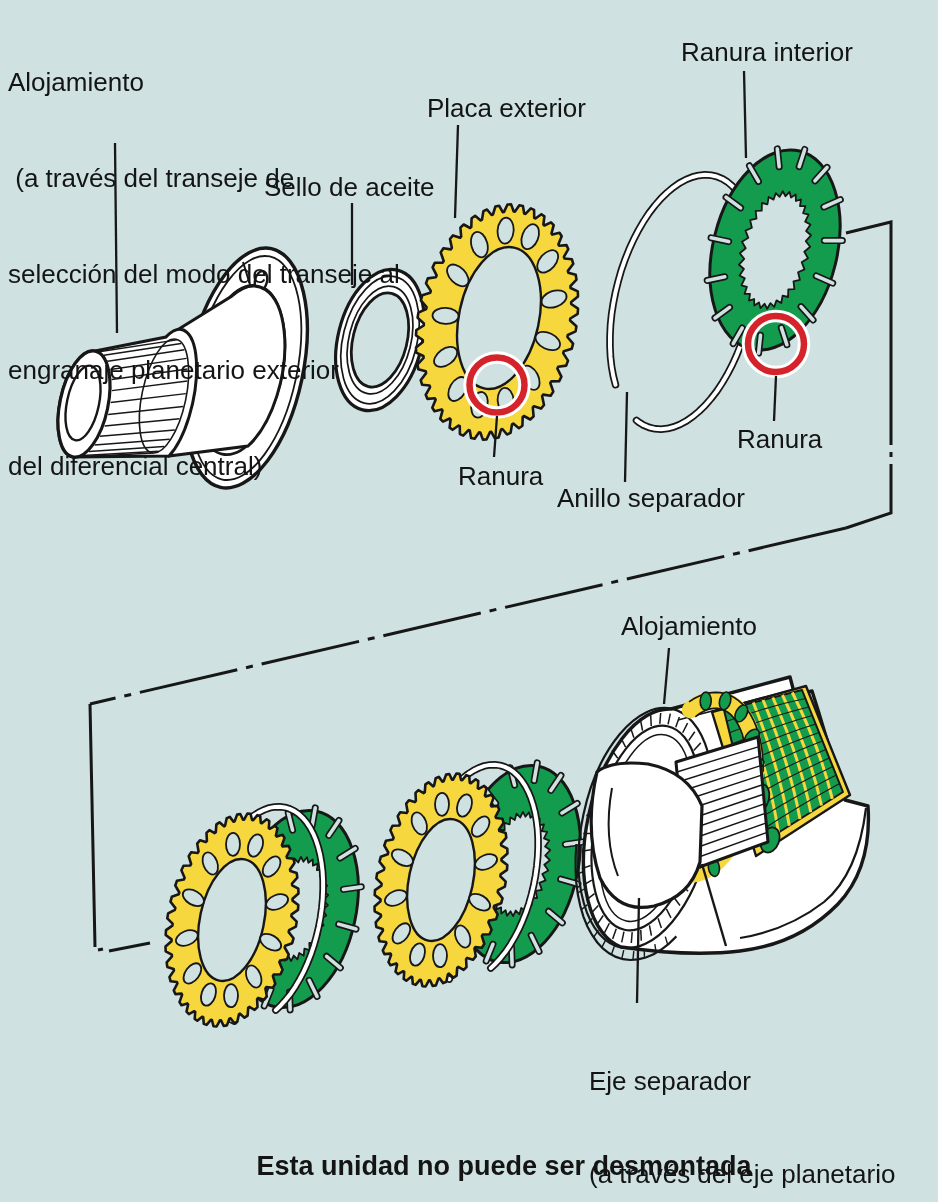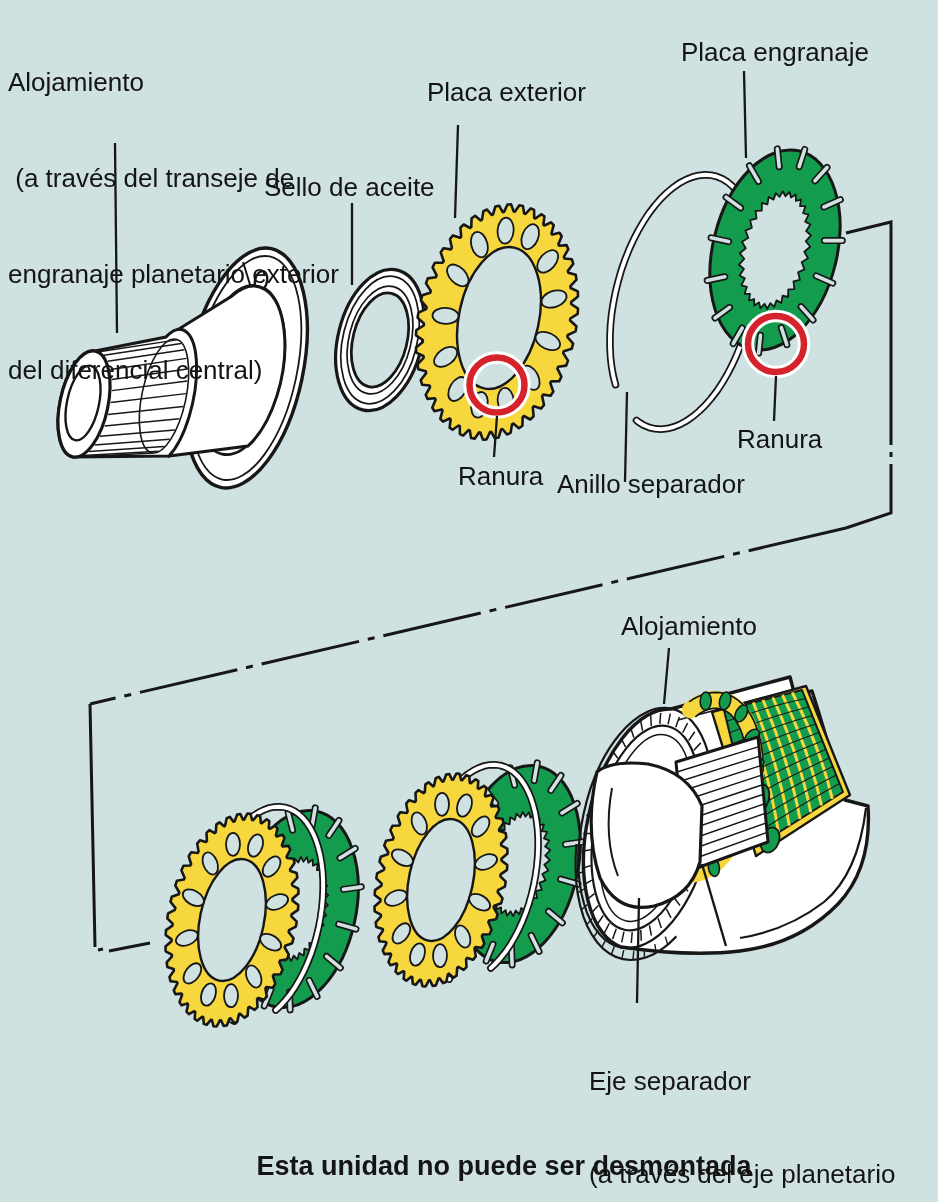--- a/index.html
+++ b/index.html
@@ -365,28 +365,29 @@
     <line x1="627" y1="392" x2="625" y2="482"></line>
     <line x1="776" y1="376" x2="774" y2="421"></line>
     <line x1="669" y1="648" x2="664" y2="704"></line>
     <line x1="639" y1="898" x2="637" y2="1003"></line>
   </g>
 </svg>
 
   <div class="lbl" style="left:8px;top:2px">
     <span class="ln">Alojamiento</span>
     <span class="ln"> (a través del transeje de</span>
+    <span class="ln">selección del modo del transeje al</span>
     <span class="ln">engranaje planetario exterior</span>
     <span class="ln">del diferencial central)</span>
   </div>
   <div class="lbl" style="left:264px;top:171px">Sello de aceite</div>
-  <div class="lbl" style="left:427px;top:76px">Placa exterior</div>
-  <div class="lbl" style="left:681px;top:36px">Placa engranaje</div>
+  <div class="lbl" style="left:427px;top:92px">Placa exterior</div>
+  <div class="lbl" style="left:681px;top:36px">Ranura interior</div>
   <div class="lbl" style="left:458px;top:460px">Ranura</div>
-  <div class="lbl" style="left:557px;top:468px">Anillo separador</div>
+  <div class="lbl" style="left:557px;top:482px">Anillo separador</div>
   <div class="lbl" style="left:737px;top:423px">Ranura</div>
   <div class="lbl" style="left:621px;top:610px">Alojamiento</div>
   <div class="lbl lh31" style="left:589px;top:1004px">
     <span class="ln">Eje separador</span>
     <span class="ln">(a través del eje planetario</span>
     
     
     
   </div>
   <div class="lbl footer" style="left:184px;top:1150px;width:640px">Esta unidad no puede ser desmontada</div>

